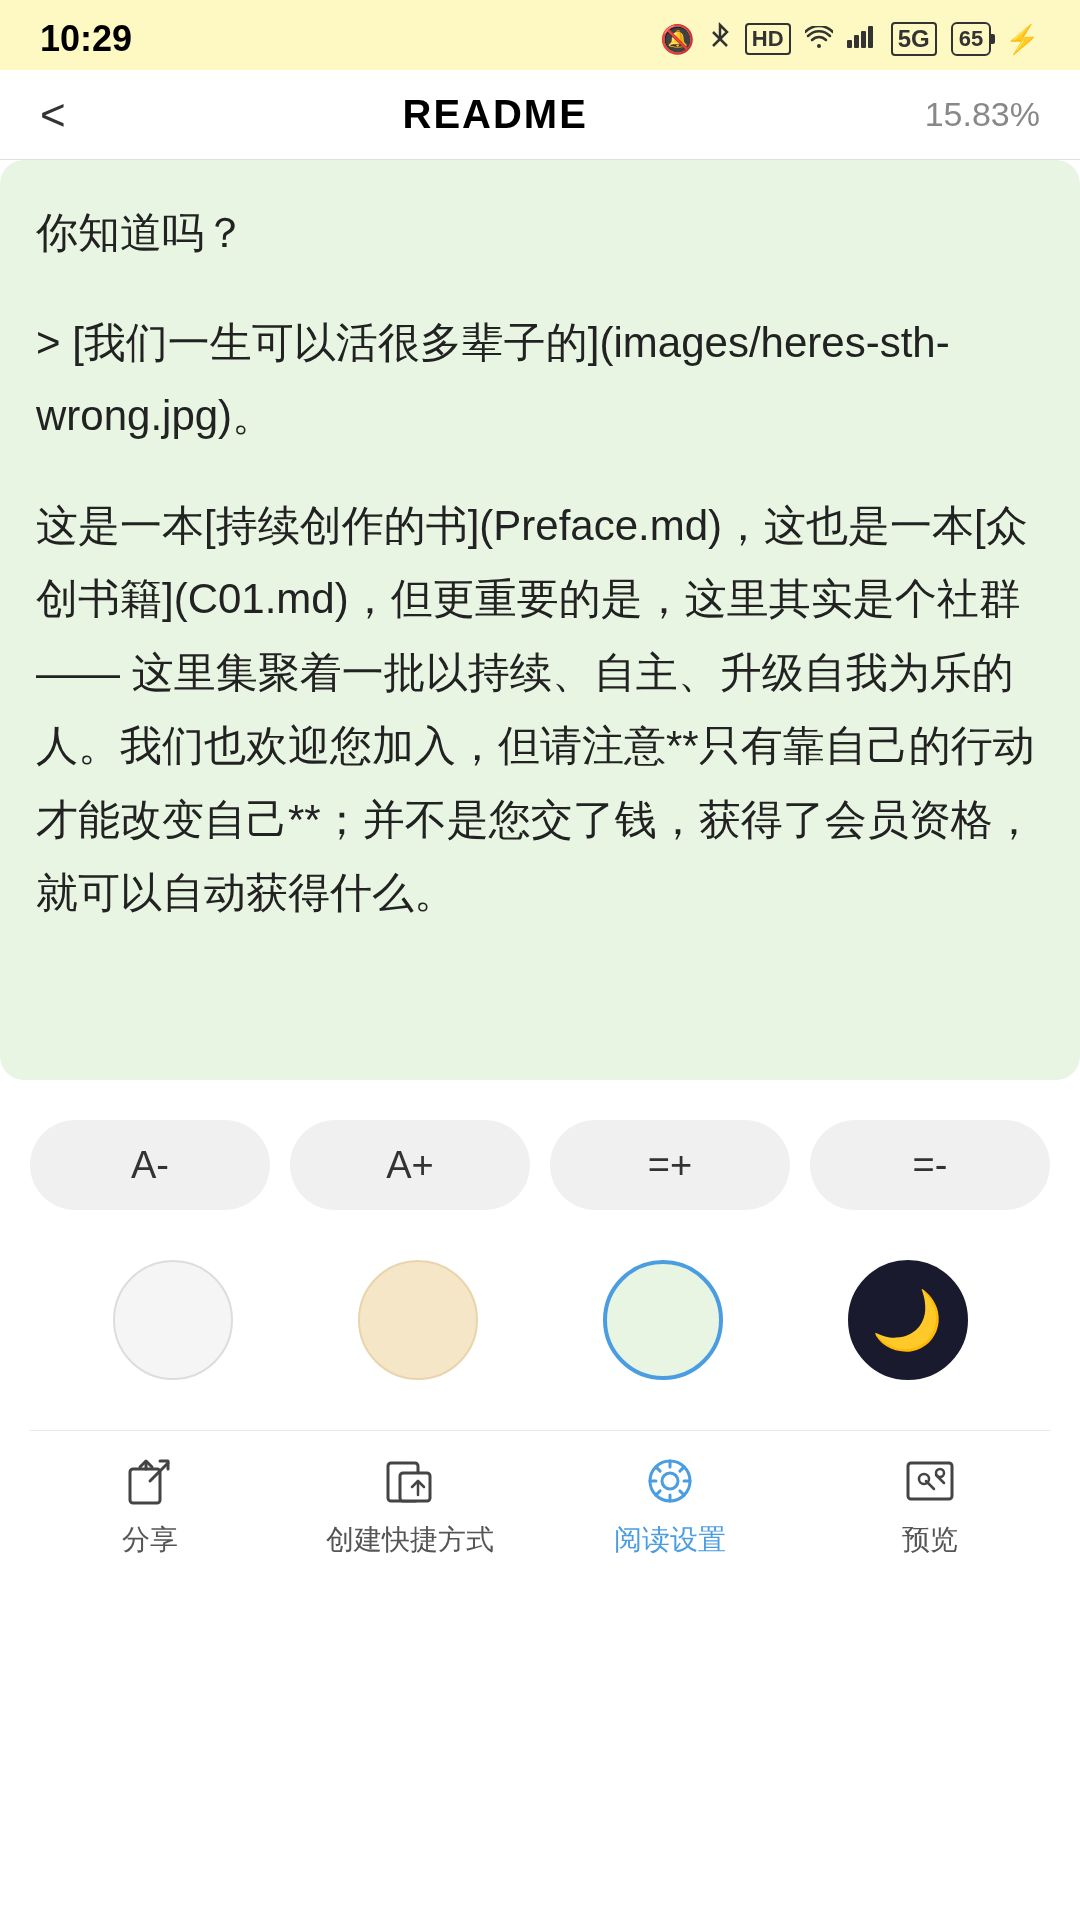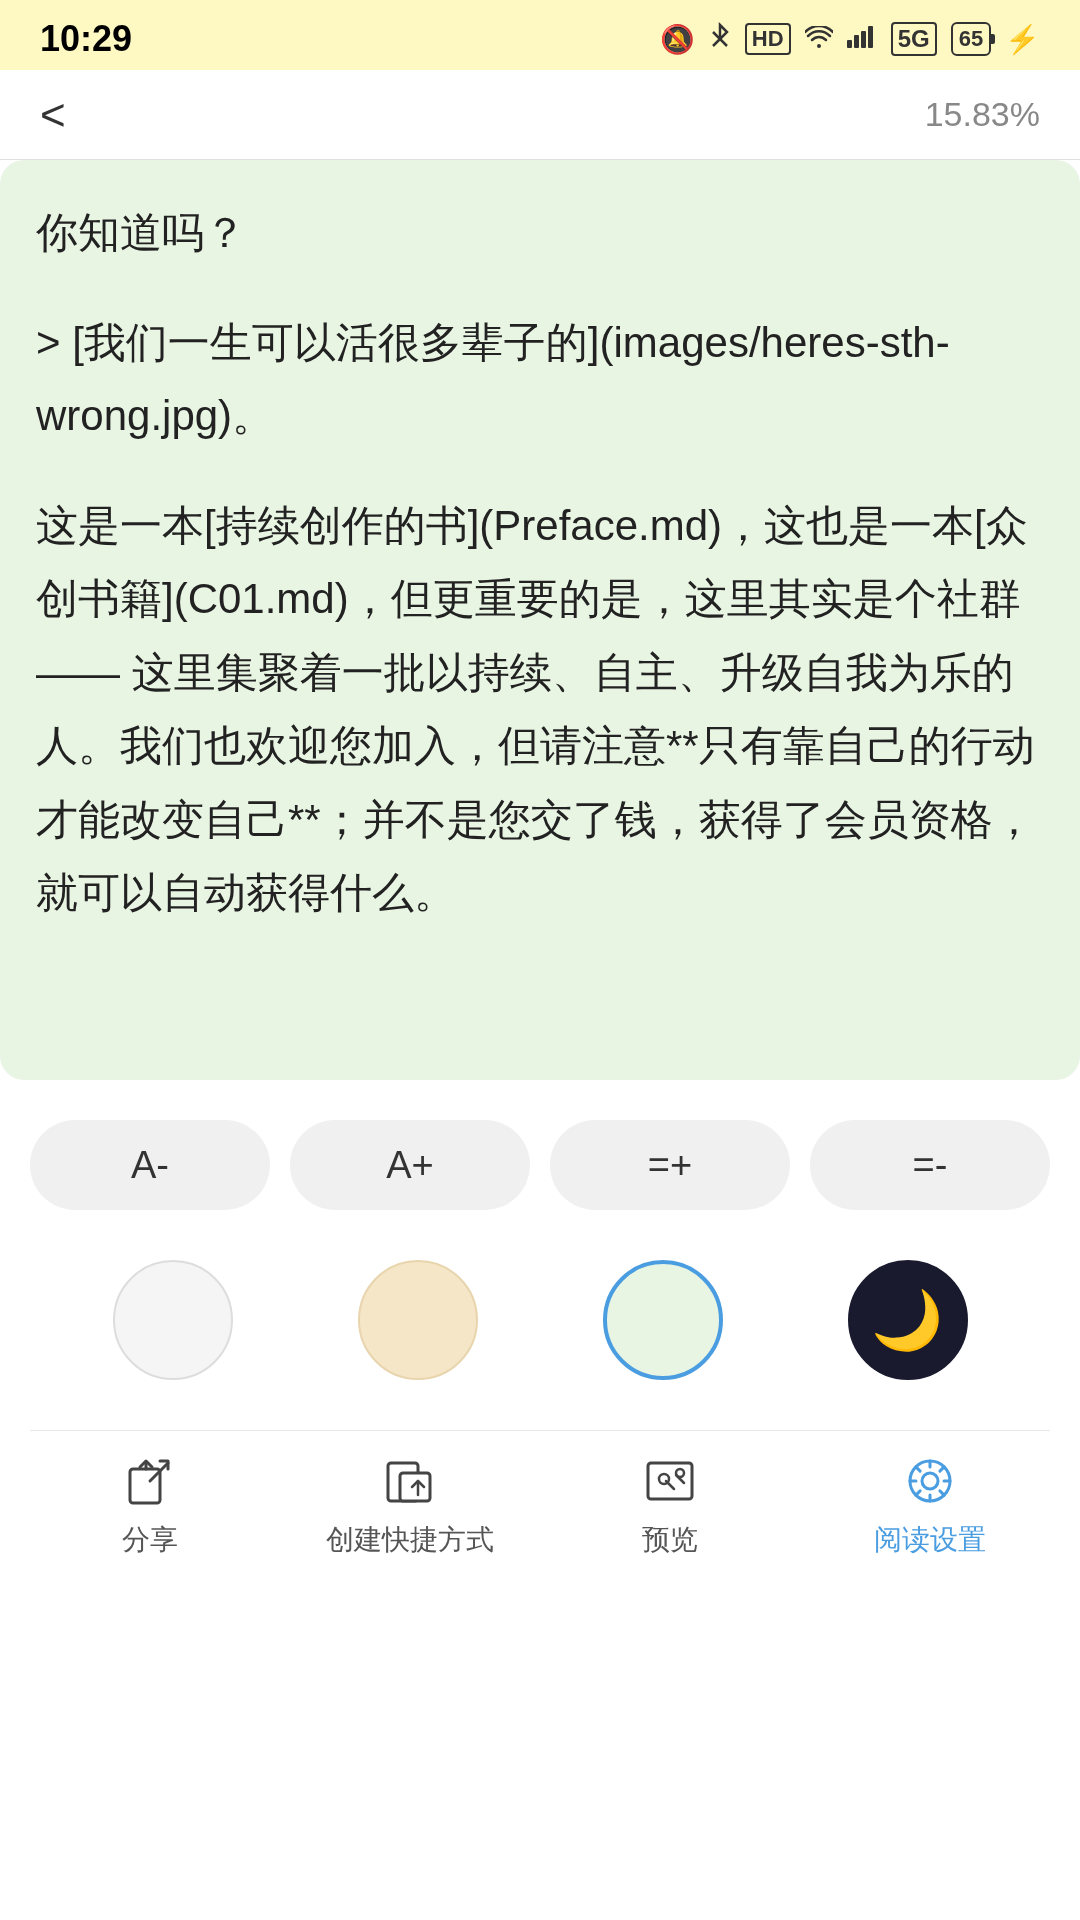--- a/index.html
+++ b/index.html
@@ -251,20 +251,21 @@
     <div class="battery-box">
       <span>65</span>
     </div>
 
     <span class="status-icon">⚡</span>
   </div>
 </div>
 
 <div class="header">
   <span class="header-back">&lt;</span>
+  <span class="header-title">README</span>
   <span class="header-progress">15.83%</span>
 </div>
 
 <div class="reading-content">
   <div class="content-text">
     <p>你知道吗？</p>
     <p>&gt; [我们一生可以活很多辈子的](images/heres-sth-wrong.jpg)。</p>
     <p>这是一本[持续创作的书](Preface.md)，这也是一本[众创书籍](C01.md)，但更重要的是，这里其实是个社群 —— 这里集聚着一批以持续、自主、升级自我为乐的人。我们也欢迎您加入，但请注意**只有靠自己的行动才能改变自己**；并不是您交了钱，获得了会员资格，就可以自动获得什么。</p>
   </div>
 </div>
@@ -305,47 +306,47 @@
     <div class="nav-item">
       <div class="nav-item-icon">
         <svg viewBox="0 0 56 56" fill="none">
           <rect x="6" y="10" width="30" height="38" rx="3" stroke="#444" stroke-width="3" fill="none"></rect>
           <rect x="18" y="20" width="30" height="28" rx="3" stroke="#444" stroke-width="3" fill="none" style="fill:white"></rect>
           <path d="M30 34l6-6 6 6" stroke="#444" stroke-width="2.5" stroke-linecap="round" stroke-linejoin="round" fill="none"></path>
           <path d="M36 28v14" stroke="#444" stroke-width="2.5" stroke-linecap="round"></path>
         </svg>
       </div>
       <span class="nav-item-label">创建快捷方式</span>
-    </div>
-
-    <div class="nav-item">
-      <div class="nav-item-icon">
-        <svg viewBox="0 0 56 56" fill="none">
-          <rect x="6" y="10" width="44" height="36" rx="3" stroke="#444" stroke-width="3" fill="none"></rect>
-          <circle cx="22" cy="26" r="5" stroke="#444" stroke-width="2.5" fill="none"></circle>
-          <path d="M32 36l-8-8" stroke="#444" stroke-width="2.5" stroke-linecap="round"></path>
-          <path d="M34 22l8 8" stroke="#444" stroke-width="2.5" stroke-linecap="round"></path>
-          <circle cx="38" cy="20" r="4" stroke="#444" stroke-width="2.5" fill="none"></circle>
-        </svg>
-      </div>
-      <span class="nav-item-label">预览</span>
     </div>
 
     <div class="nav-item">
       <div class="nav-item-icon">
         <svg viewBox="0 0 56 56" fill="none">
           <circle cx="28" cy="28" r="20" stroke="#4a9de0" stroke-width="3" fill="none"></circle>
           <circle cx="28" cy="28" r="8" stroke="#4a9de0" stroke-width="3" fill="none"></circle>
           <line x1="28" y1="8" x2="28" y2="14" stroke="#4a9de0" stroke-width="3" stroke-linecap="round"></line>
           <line x1="28" y1="42" x2="28" y2="48" stroke="#4a9de0" stroke-width="3" stroke-linecap="round"></line>
           <line x1="8" y1="28" x2="14" y2="28" stroke="#4a9de0" stroke-width="3" stroke-linecap="round"></line>
           <line x1="42" y1="28" x2="48" y2="28" stroke="#4a9de0" stroke-width="3" stroke-linecap="round"></line>
           <line x1="13.9" y1="13.9" x2="18.1" y2="18.1" stroke="#4a9de0" stroke-width="3" stroke-linecap="round"></line>
           <line x1="37.9" y1="37.9" x2="42.1" y2="42.1" stroke="#4a9de0" stroke-width="3" stroke-linecap="round"></line>
           <line x1="42.1" y1="13.9" x2="37.9" y2="18.1" stroke="#4a9de0" stroke-width="3" stroke-linecap="round"></line>
           <line x1="18.1" y1="37.9" x2="13.9" y2="42.1" stroke="#4a9de0" stroke-width="3" stroke-linecap="round"></line>
         </svg>
       </div>
       <span class="nav-item-label active">阅读设置</span>
     </div>
 
+    <div class="nav-item">
+      <div class="nav-item-icon">
+        <svg viewBox="0 0 56 56" fill="none">
+          <rect x="6" y="10" width="44" height="36" rx="3" stroke="#444" stroke-width="3" fill="none"></rect>
+          <circle cx="22" cy="26" r="5" stroke="#444" stroke-width="2.5" fill="none"></circle>
+          <path d="M32 36l-8-8" stroke="#444" stroke-width="2.5" stroke-linecap="round"></path>
+          <path d="M34 22l8 8" stroke="#444" stroke-width="2.5" stroke-linecap="round"></path>
+          <circle cx="38" cy="20" r="4" stroke="#444" stroke-width="2.5" fill="none"></circle>
+        </svg>
+      </div>
+      <span class="nav-item-label">预览</span>
+    </div>
+
   </div>
 </div>
 
 </body></html>

